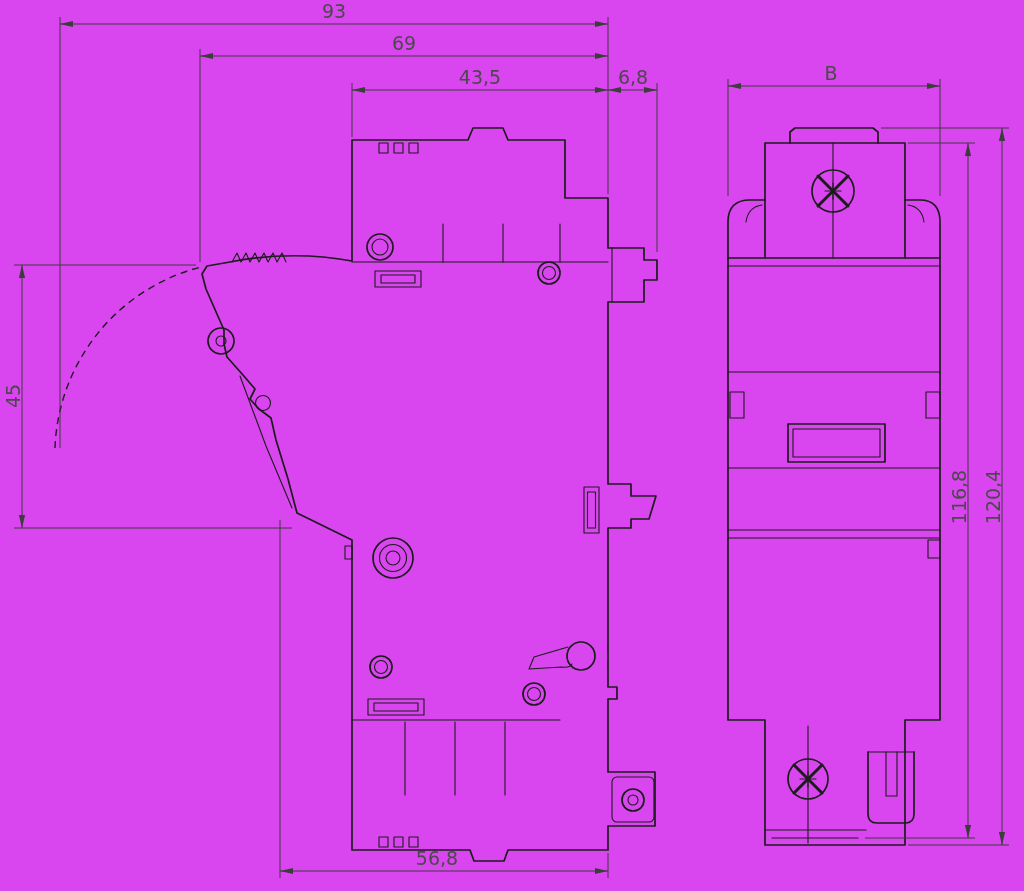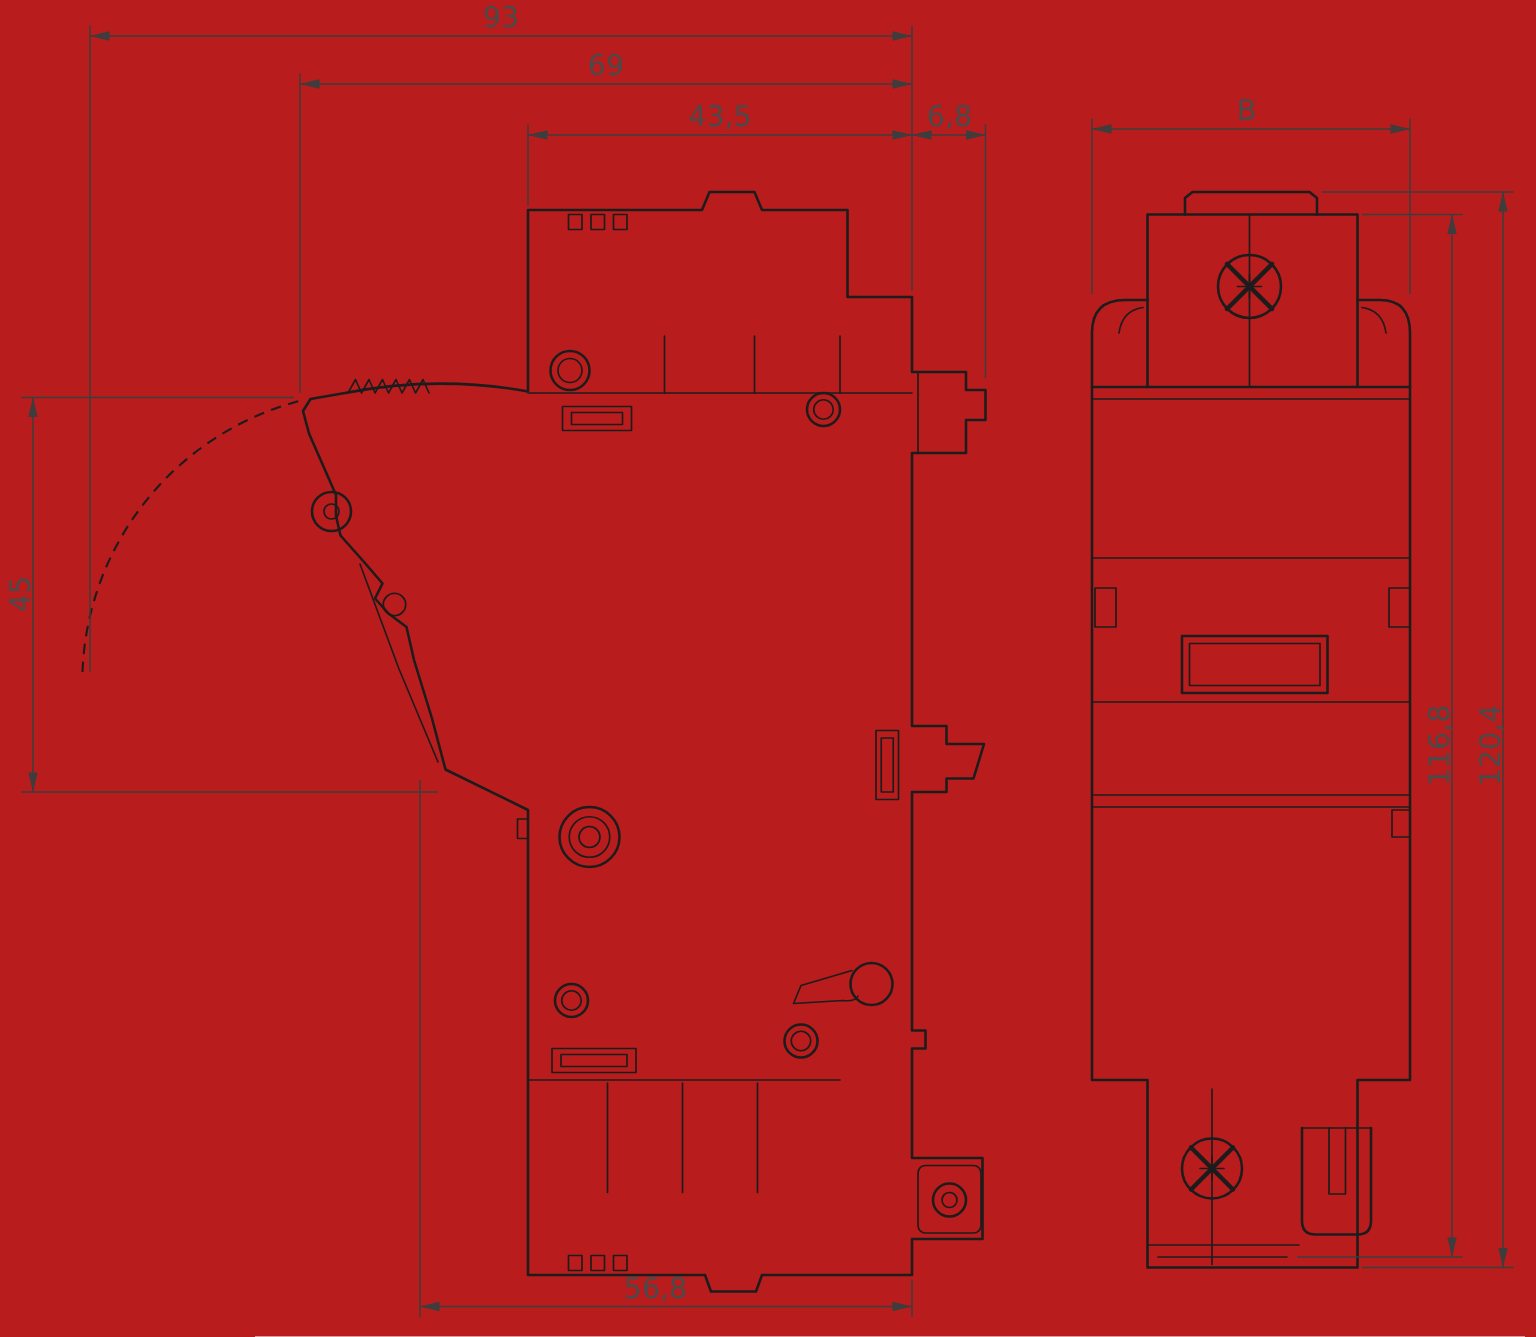--- a/index.html
+++ b/index.html
@@ -1,16 +1,16 @@
 <!DOCTYPE html>
 <html><head>
 <meta charset="utf-8">
 <style>
   html,body{margin:0;padding:0;background:#ffffff;}
-  .page{width:1024px;height:891px;background:#b91c1c;position:relative;overflow:hidden;}
+  .page{width:1024px;height:891px;background:#d946ef;position:relative;overflow:hidden;}
   svg{display:block;}
   .ln{fill:none;stroke:#1c1c1c;stroke-width:1.7;stroke-linejoin:round;stroke-linecap:round;}
   .thin{fill:none;stroke:#1c1c1c;stroke-width:1.1;stroke-linejoin:round;stroke-linecap:round;}
   .thick{fill:none;stroke:#1c1c1c;stroke-width:3;stroke-linecap:round;}
   .dash{fill:none;stroke:#1c1c1c;stroke-width:1.4;stroke-dasharray:7 5;}
   .dim{fill:none;stroke:#3d3d3d;stroke-width:1;}
   .arrow{fill:#3d3d3d;stroke:none;}
   .dimtext{font-family:"DejaVu Sans",sans-serif;font-size:19px;fill:#4a4a4a;}
 </style>
 </head>

